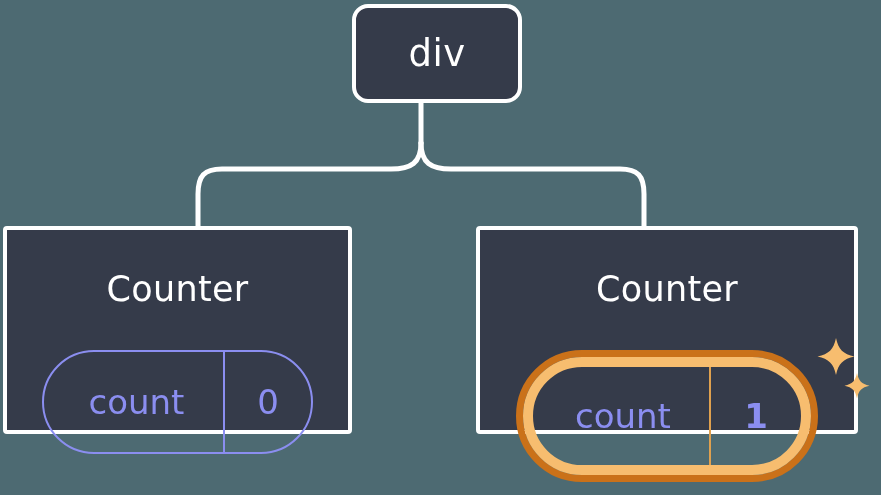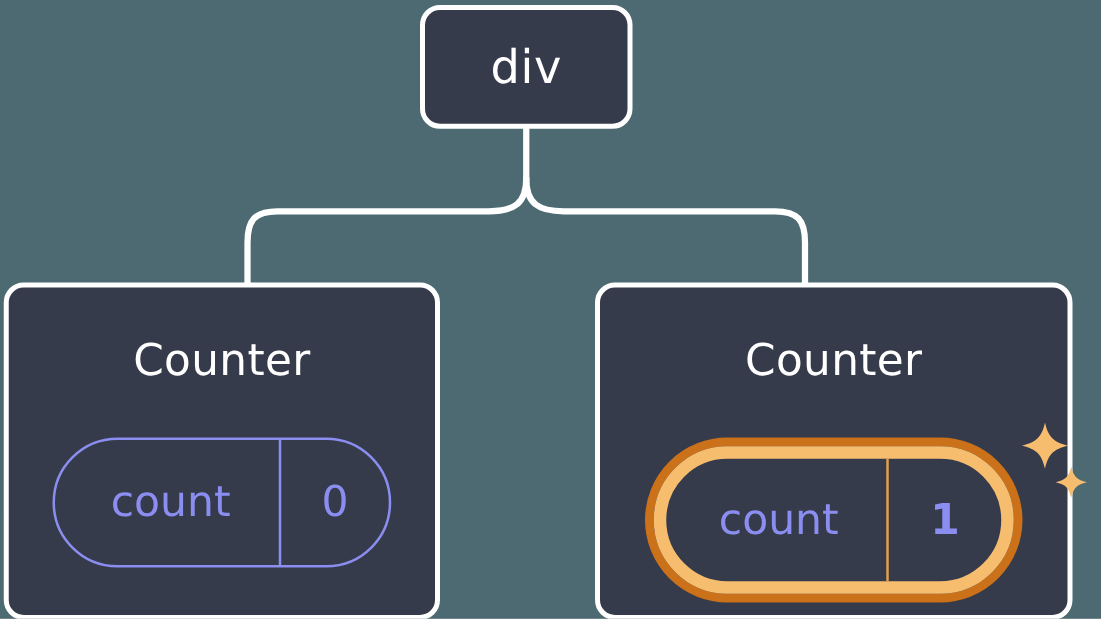--- a/index.html
+++ b/index.html
@@ -38,39 +38,39 @@
     background: #353b4a;
     border: 4px solid #ffffff;
     border-radius: 18px;
     display: flex;
     flex-direction: column;
     align-items: center;
   }
 
   
   #node-div {
-    left: 336px;
+    left: 352px;
     top: 4px;
     width: 170px;
     height: 99px;
     justify-content: center;
     border-radius: 16px;
   }
   .node-tag {
     color: #ffffff;
     font-size: 37px;
     line-height: 1;
     letter-spacing: 0.5px;
   }
 
   
   .card {
     top: 226px;
-    height: 270px;
-    border-radius: 16px;
+    height: 208px;
+    border-radius: 4px;
     padding-top: 42px;
   }
   #node-counter-left {
     left: 3px;
     width: 349px;
   }
   #node-counter-right {
     left: 476px;
     width: 382px;
   }

